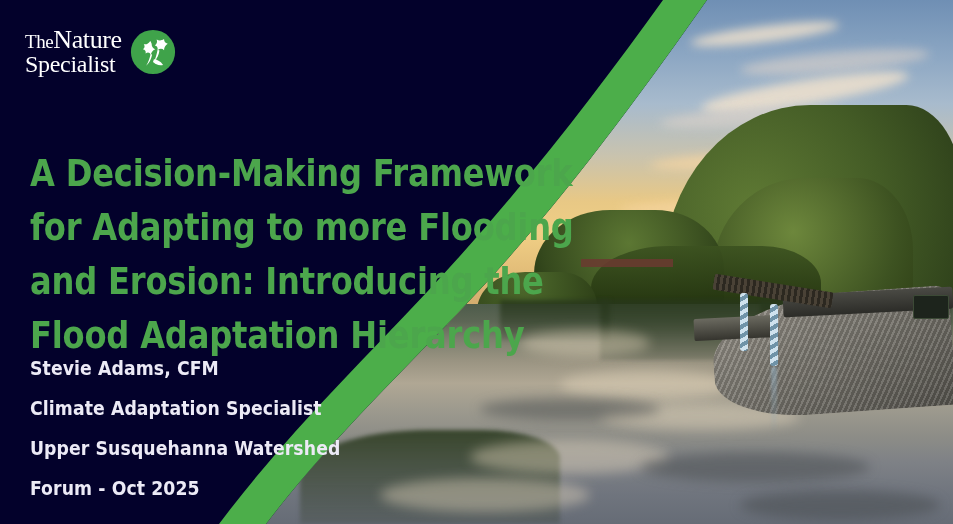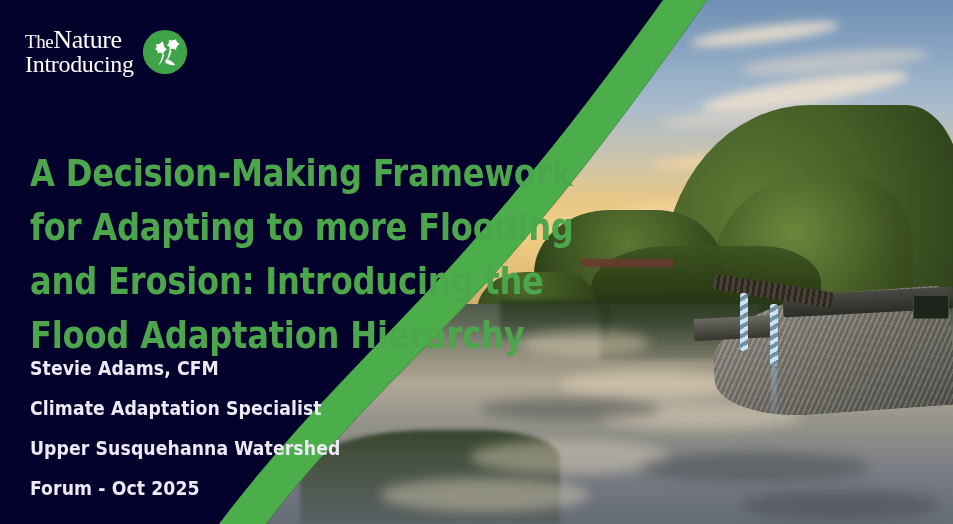--- a/index.html
+++ b/index.html
@@ -386,21 +386,21 @@
                C 285,436 356,368 427,292
                C 517,196 597,92 663,0 Z" fill="#4CAE4A"></path>
     </svg>
   </div>
 
   <div id="content">
 
     <div id="logo">
       <div class="logo-words">
         <div class="logo-line1"><span class="small">The</span><span>Nature</span></div>
-        <div class="logo-line2">Introducing</div>
+        <div class="logo-line2">Specialist</div>
       </div>
       <svg class="logo-mark" viewBox="0 0 100 100">
         <circle cx="50" cy="50" r="48" fill="#3FA34A"></circle>
 
         <path d="M44 26 C40 32 36 34 30 33 C33 38 32 41 28 44
                  C33 45 35 48 34 53 C39 50 43 51 45 56
                  C47 50 50 46 55 44 C50 42 47 38 47 32
                  C46 29 45 27 44 26 Z" fill="#FFFFFF"></path>
         <path d="M45 54 C43 64 40 72 35 80 C42 74 46 66 48 56 Z" fill="#FFFFFF"></path>
 

